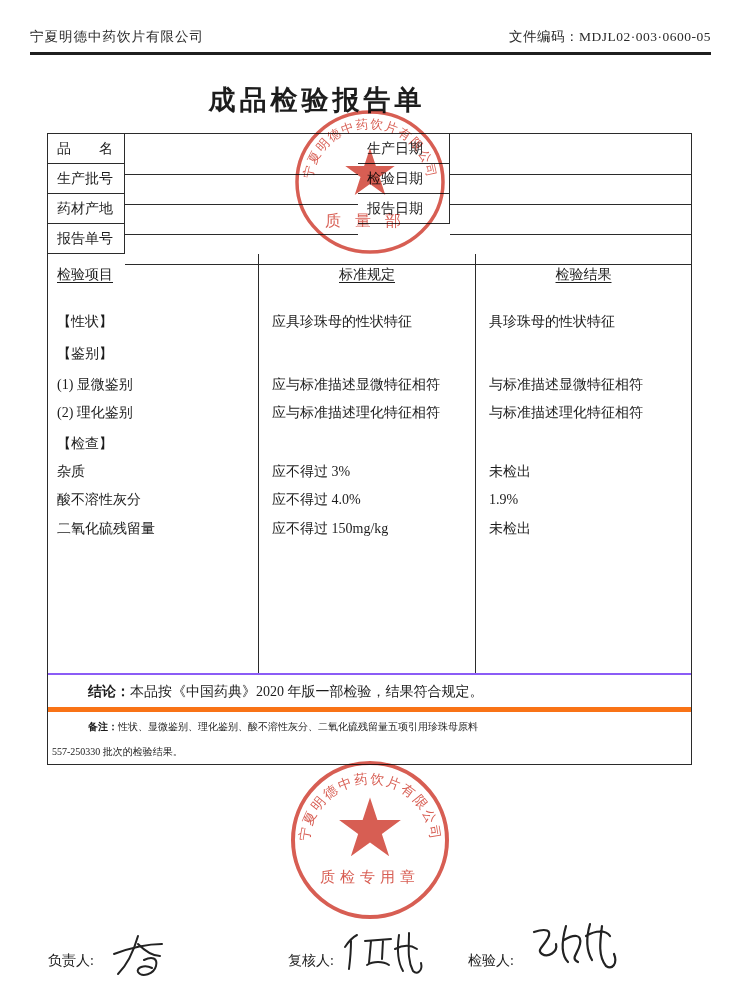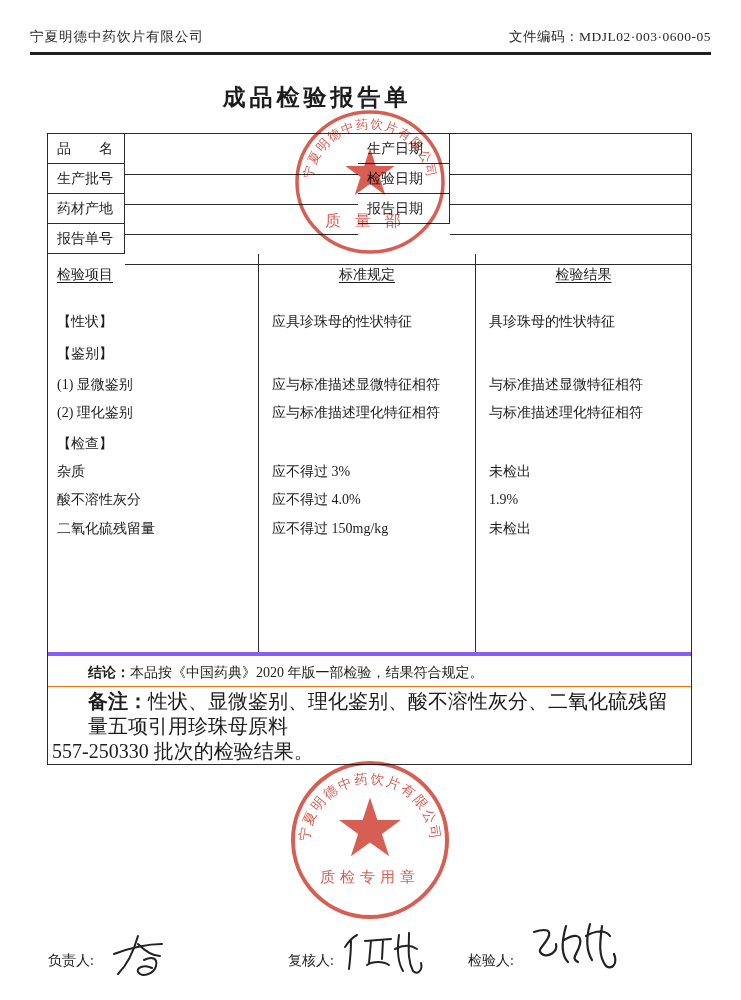--- a/index.html
+++ b/index.html
@@ -8,21 +8,21 @@
     font-family:"Liberation Serif","DejaVu Serif",serif;
     color:#1c1c1c;overflow:hidden;
   }
   
   .pg-header{position:absolute;left:30px;top:28px;width:681px;display:flex;
     justify-content:space-between;font-size:13.5px;letter-spacing:1px;color:#2a2a2a;}
   .pg-header .code{letter-spacing:0.5px;}
   .header-rule{position:absolute;left:30px;top:52px;width:681px;height:3px;background:#1f1f1f;}
   
   .doc-title{position:absolute;left:0;top:82px;width:634px;text-align:center;
-    font-size:23px;font-weight:bold;letter-spacing:4px;}
+    font-size:27px;font-weight:bold;letter-spacing:4px;}
   
   .report-table{position:absolute;left:47px;top:133px;width:645px;height:632px;
     border:1.5px solid #2b2b2b;box-sizing:border-box;display:flex;flex-direction:column;}
   
   .info-grid{display:grid;grid-template-columns:77px 233px 92px 1fr;grid-auto-rows:30px;
     font-size:14px;}
   .info-grid .cell{box-sizing:border-box;border-bottom:1px solid #2b2b2b;
     display:flex;align-items:center;white-space:nowrap;overflow:hidden;}
   .info-grid .cell.br{border-right:1px solid #2b2b2b;}
   .info-grid .lab{padding-left:9px;}
@@ -34,23 +34,23 @@
   .vline.v1{left:210px;} .vline.v2{left:427px;}
   .col-head{position:absolute;top:12px;text-decoration:underline;text-underline-offset:3px;}
   .col-head.h1{left:9px;}
   .col-head.h2{left:211px;width:216px;text-align:center;}
   .col-head.h3{left:428px;right:0;text-align:center;}
   .res-row{position:absolute;left:0;right:0;height:24px;display:grid;
     grid-template-columns:210px 217px 1fr;line-height:24px;}
   .res-row .c1{padding-left:9px;white-space:nowrap;}
   .res-row .c2,.res-row .c3{padding-left:14px;white-space:nowrap;}
   
-  .concl-row{border-top:4px solid #8b5cf6;height:34px;box-sizing:border-box;
+  .concl-row{border-top:2px solid #8b5cf6;height:34px;box-sizing:border-box;
     font-size:14px;line-height:33px;padding-left:40px;white-space:nowrap;}
-  .note-row{border-top:1px solid #f97316;flex:1;font-size:20px;line-height:25px;
+  .note-row{border-top:5px solid #f97316;flex:1;font-size:10px;line-height:25px;
     padding:2px 6px 0 4px;box-sizing:border-box;}
   .note-line1{padding-left:36px;}
   .bold{font-weight:bold;}
   
   .sig-label{position:absolute;font-size:14px;top:952px;}
   .sig-label.s1{left:48px;} .sig-label.s2{left:288px;} .sig-label.s3{left:468px;}
   .sig-svg{position:absolute;}
   
   .stamp{position:absolute;mix-blend-mode:multiply;opacity:.82;pointer-events:none;}
   .stamp text{font-family:"Liberation Serif","DejaVu Serif",serif;fill:#cf3a2d;}

